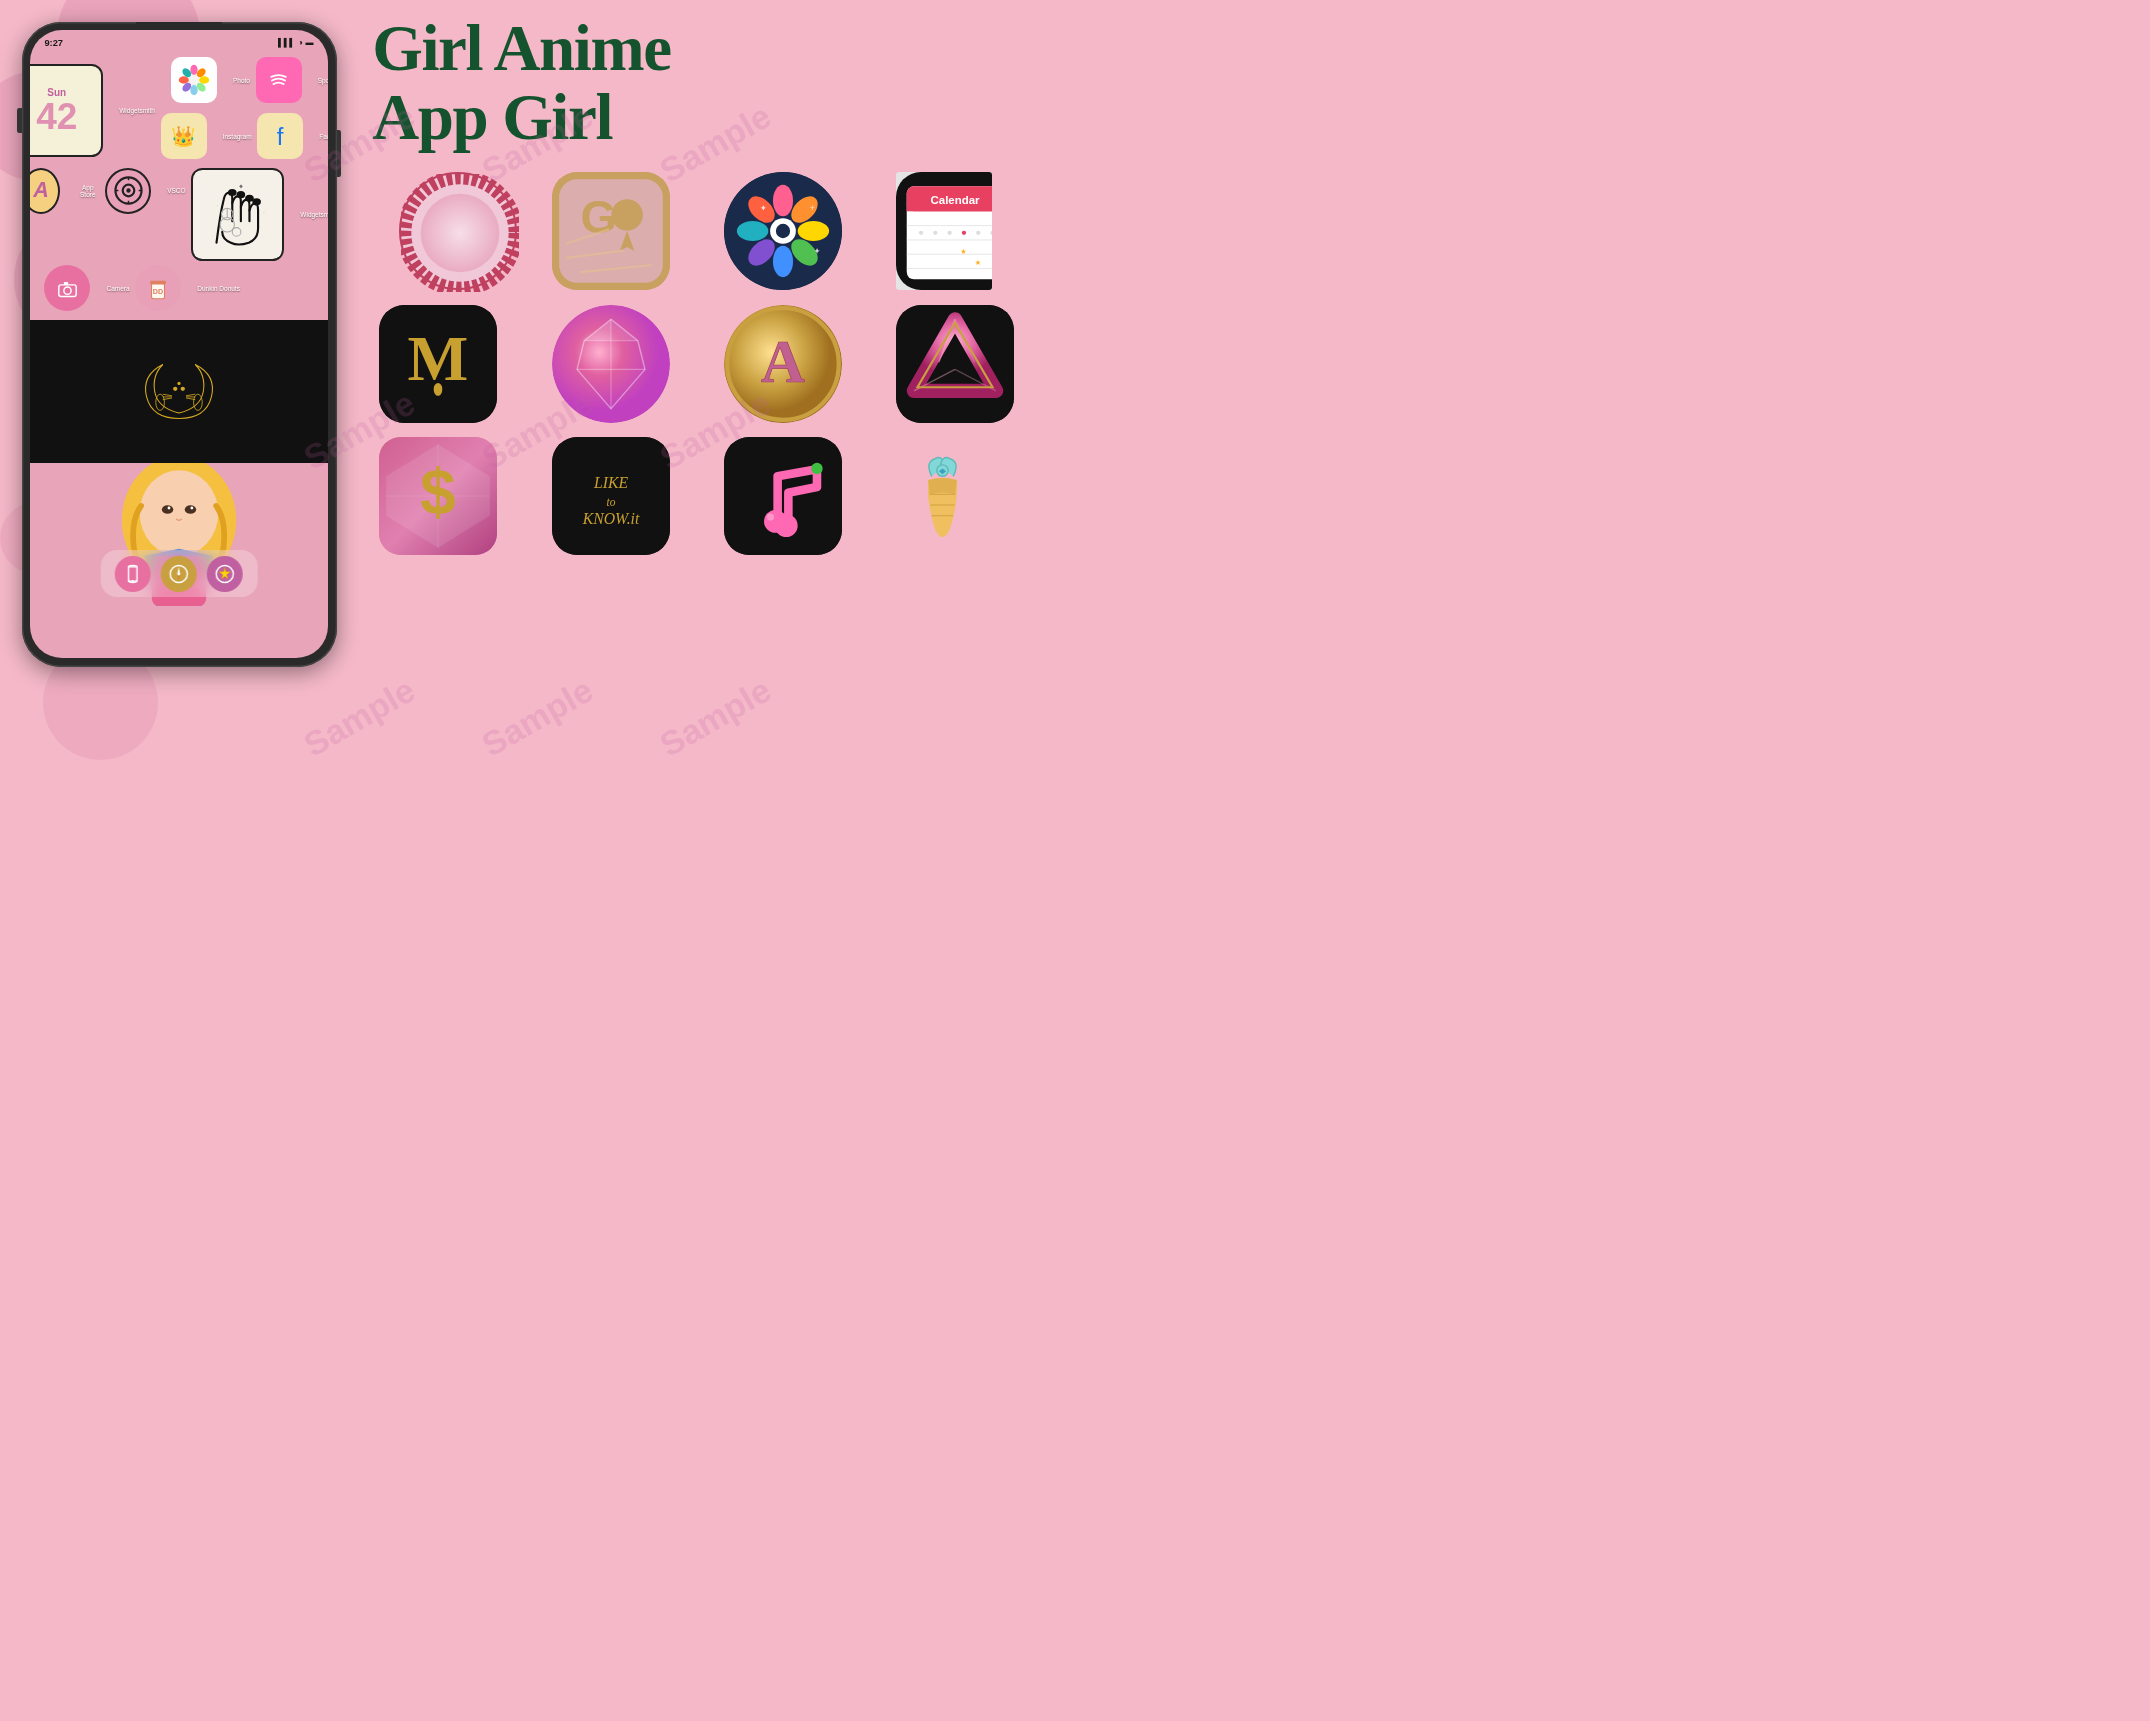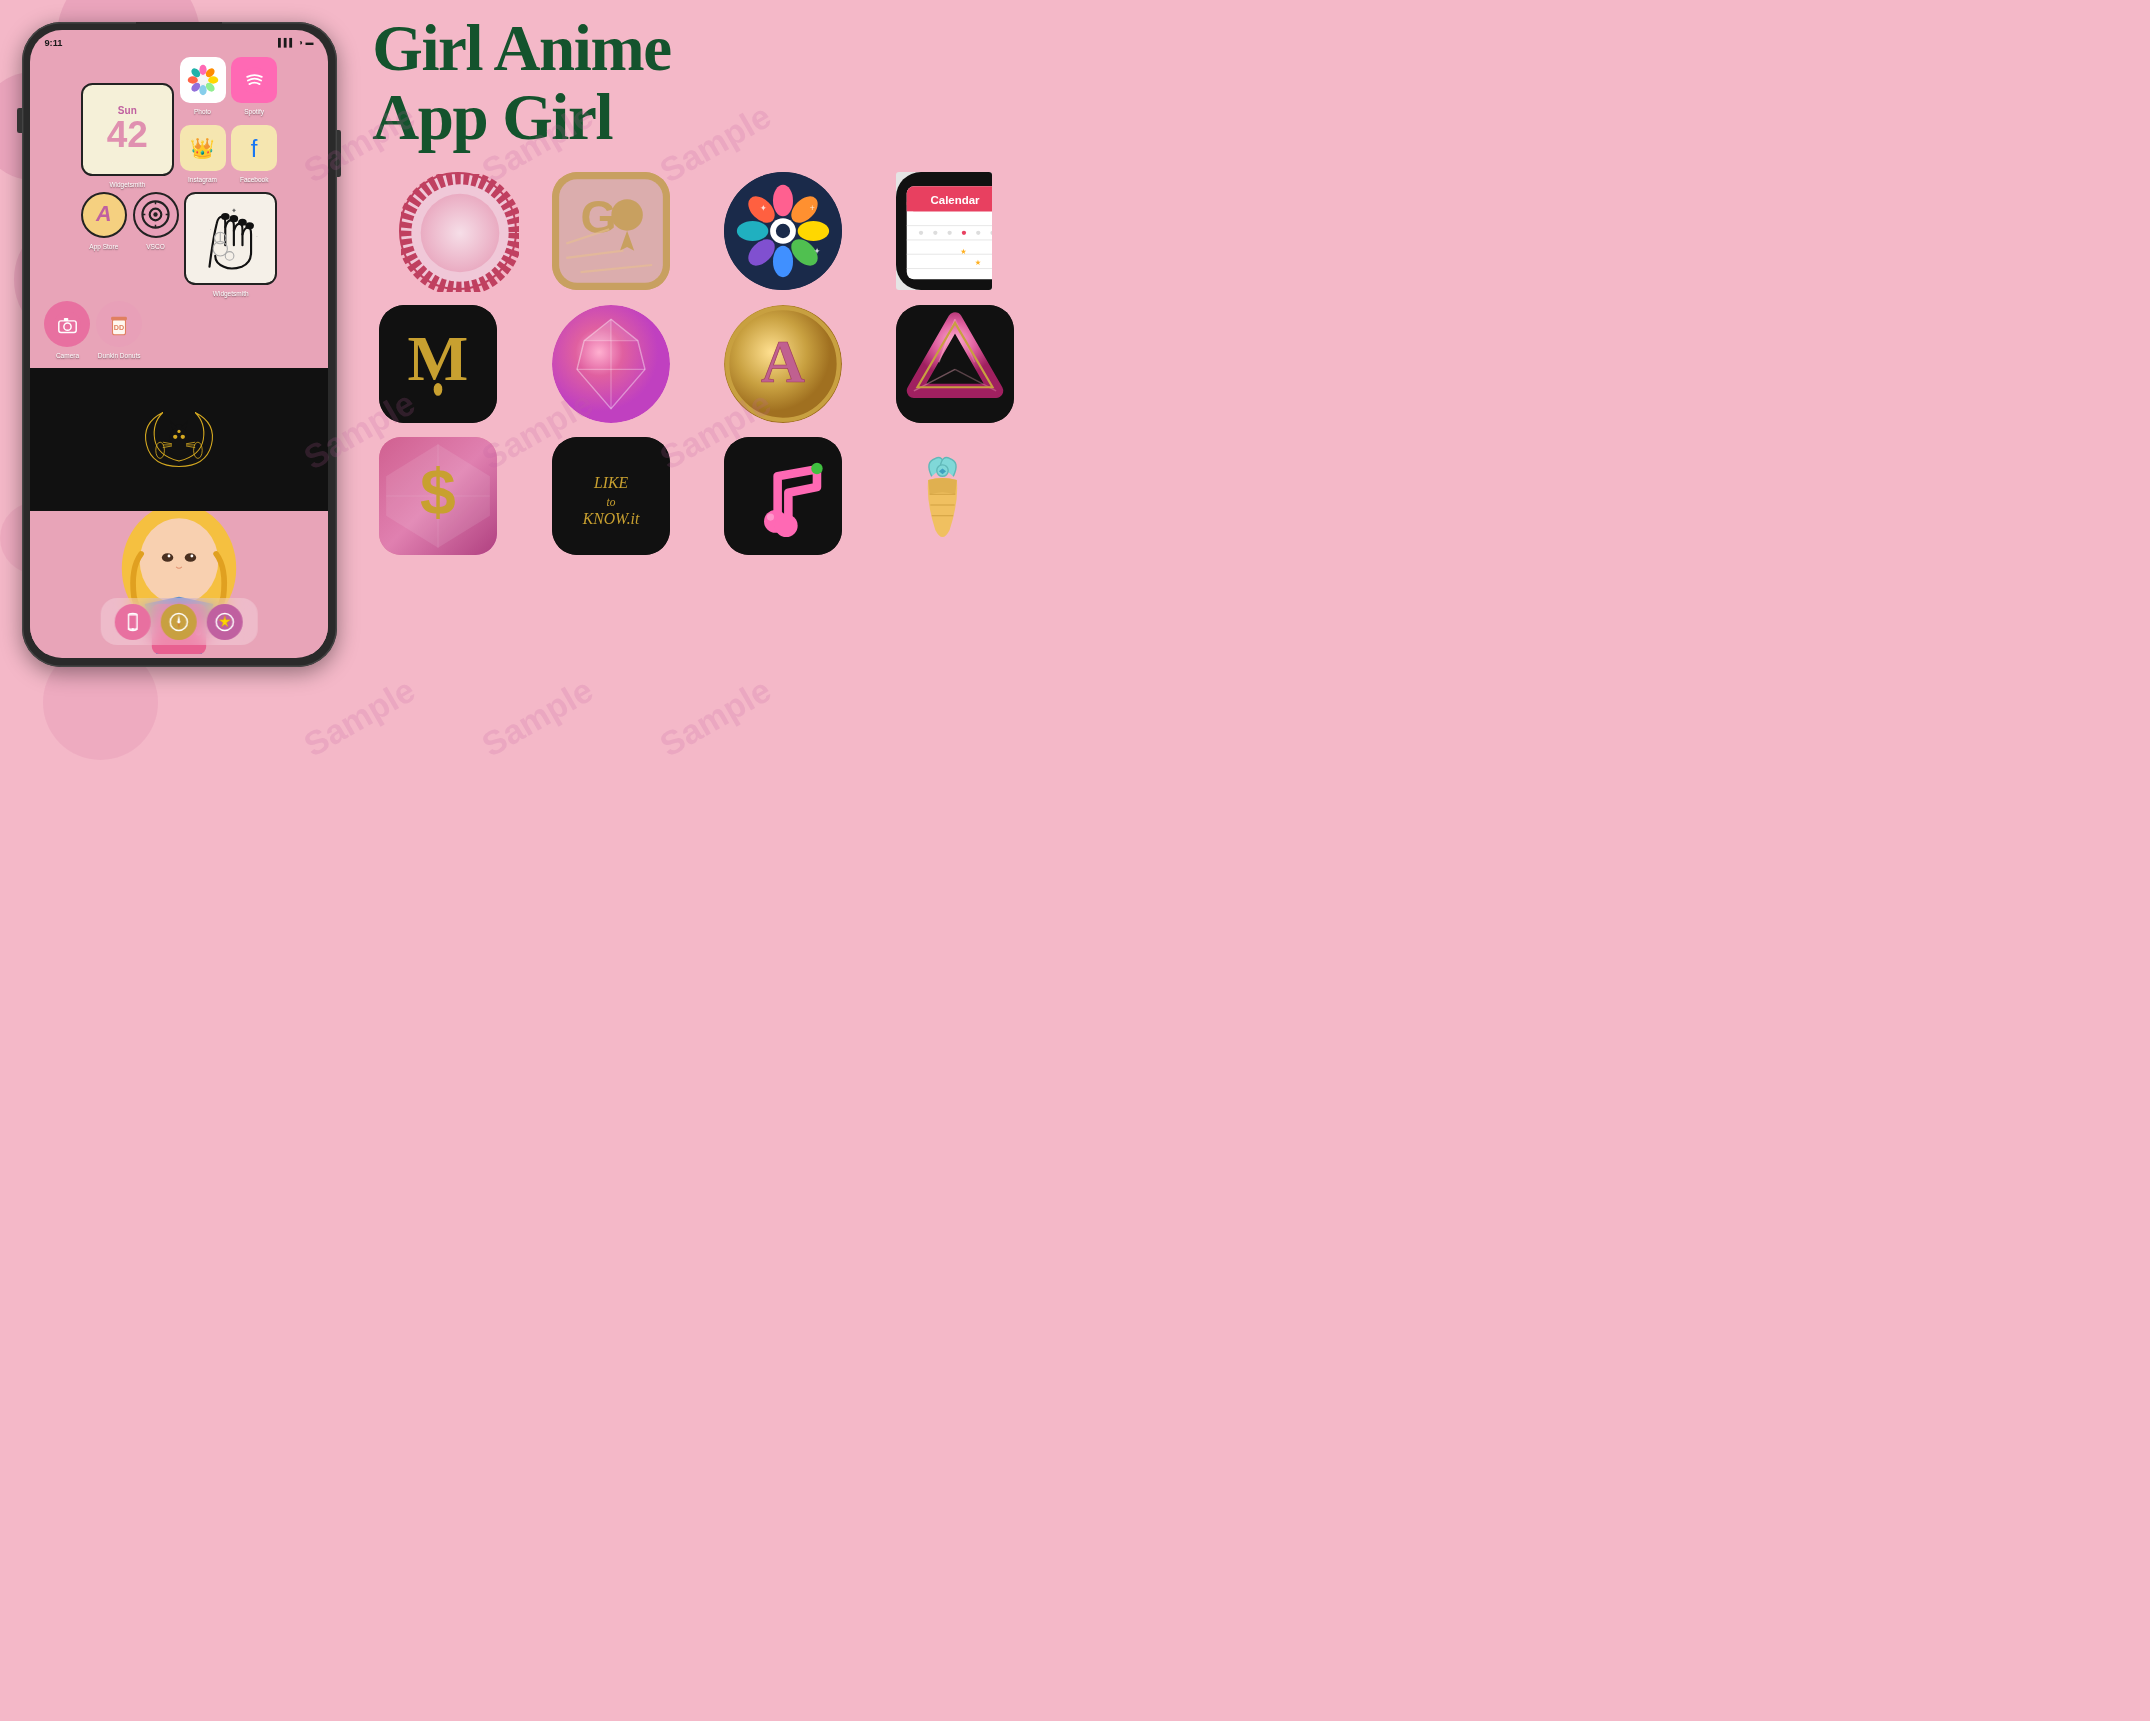--- a/index.html
+++ b/index.html
@@ -141,23 +141,23 @@
     
     .app-row {
       display: flex;
       gap: 5.7px;
       margin-bottom: 4.3px;
       justify-content: center;
     }
 
     .app-icon {
       display: flex;
-      flex-direction: column;
-      align-items: center;
-      gap: 5px;
+      flex-direction: row;
+      align-items: center;
+      gap: 16px;
       justify-content: flex-end;
     }
 
     .app-icon-img {
       width: 46px;
       height: 46px;
       border-radius: 10px;
       overflow: hidden;
       display: flex;
       align-items: center;
@@ -411,21 +411,21 @@
     <span class="watermark-text">Sample</span>
   </div>
 </div>
 
 <div class="phone-container">
   <div class="phone-frame">
     <div class="notch"></div>
     <div class="phone-screen">
 
       <div class="status-bar">
-        <span class="status-time">9:11</span>
+        <span class="status-time">9:27</span>
         <div class="status-icons">
           <span>▌▌▌</span>
           <span>◑</span>
           <span>▬</span>
         </div>
       </div>
 
       <div class="home-screen">
 
         <div class="app-row">

